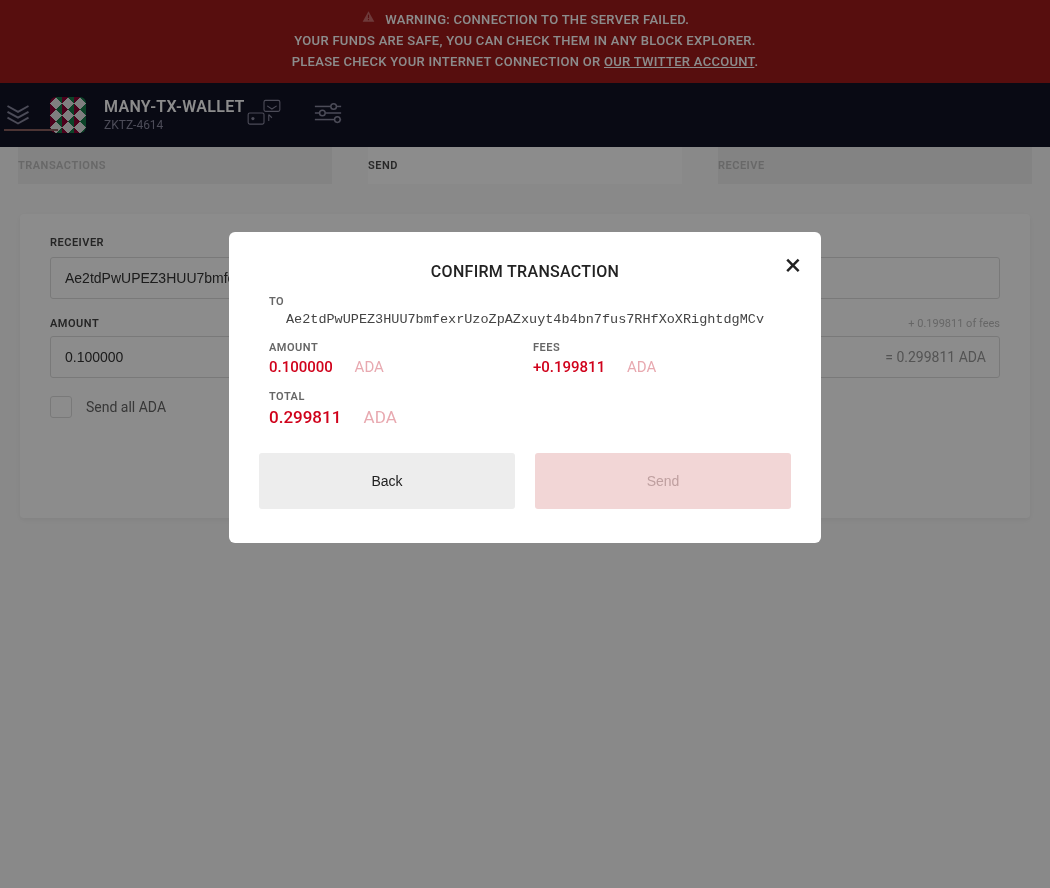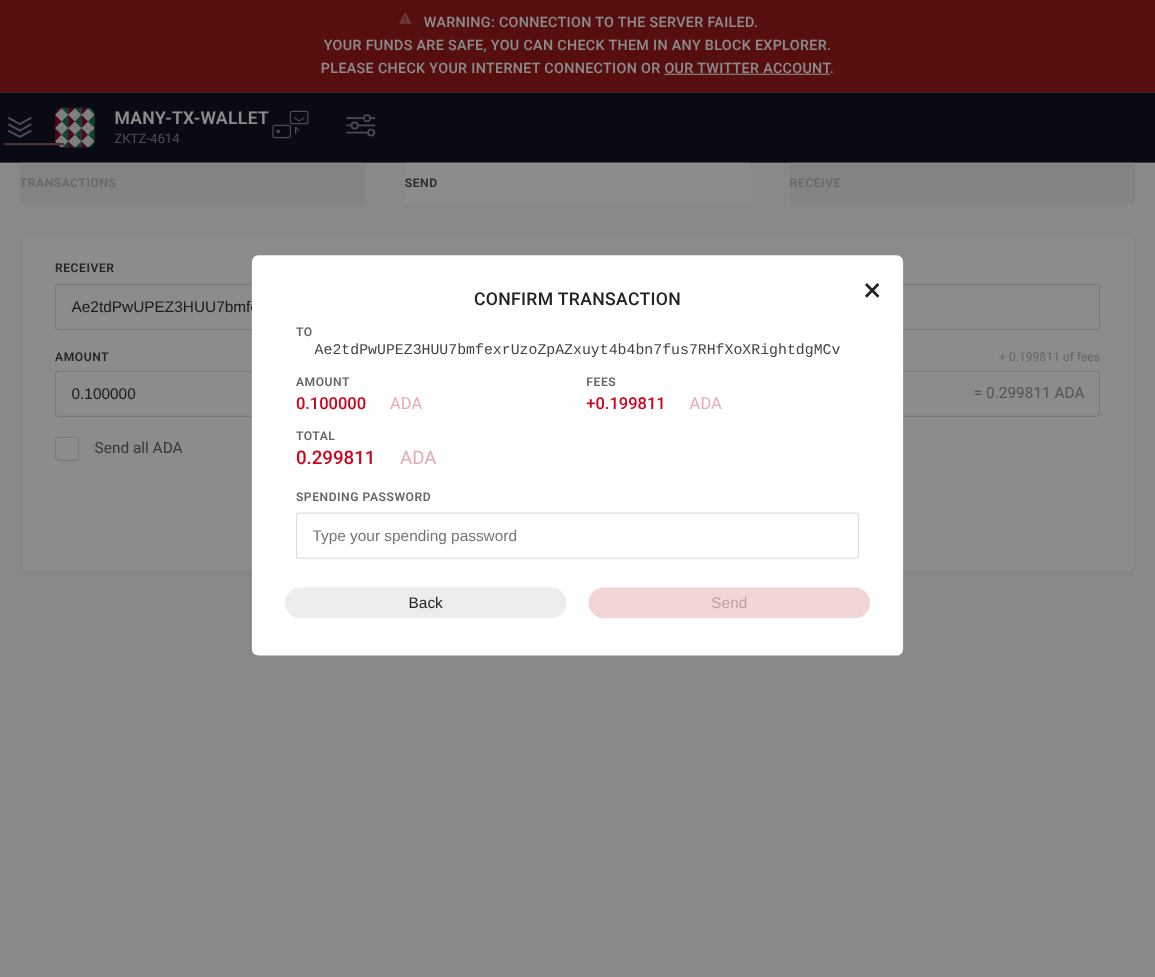--- a/index.html
+++ b/index.html
@@ -285,22 +285,22 @@
       outline: none;
     }
     .modal-buttons {
       display: flex;
       gap: 20px;
       margin-top: 26px;
     }
     .modal-buttons button {
       flex: 1;
       border: none;
-      border-radius: 14px;
-      padding: 6px 0;
+      border-radius: 3px;
+      padding: 20px 0;
       font-size: 14px;
       font-weight: 500;
       cursor: pointer;
     }
     .btn-back {
       background: #ededed;
       color: #222;
     }
     .btn-send {
       background: #f2d6d6;
@@ -437,23 +437,19 @@
     </div>
 
     <div class="modal-section" style="padding: 0 10px;">
       <div class="modal-label">TOTAL</div>
       <div class="amount-value" style="font-size:17px;">
         <span class="amount-num">0.299811</span>
         <span class="amount-ada">ADA</span>
       </div>
     </div>
 
-    <div class="modal-section" style="padding: 0 10px; margin-top:18px;">
-      <div class="modal-label" style="margin-bottom:8px;">SPENDING PASSWORD</div>
-      <input type="password" class="modal-password" placeholder="Type your spending password" style="">
-    </div>
 
     <div class="modal-buttons" style="padding: 0 0;">
       <button class="btn-back">Back</button>
       <button class="btn-send">Send</button>
     </div>
   </div>
 </div>
 
 </body></html>

